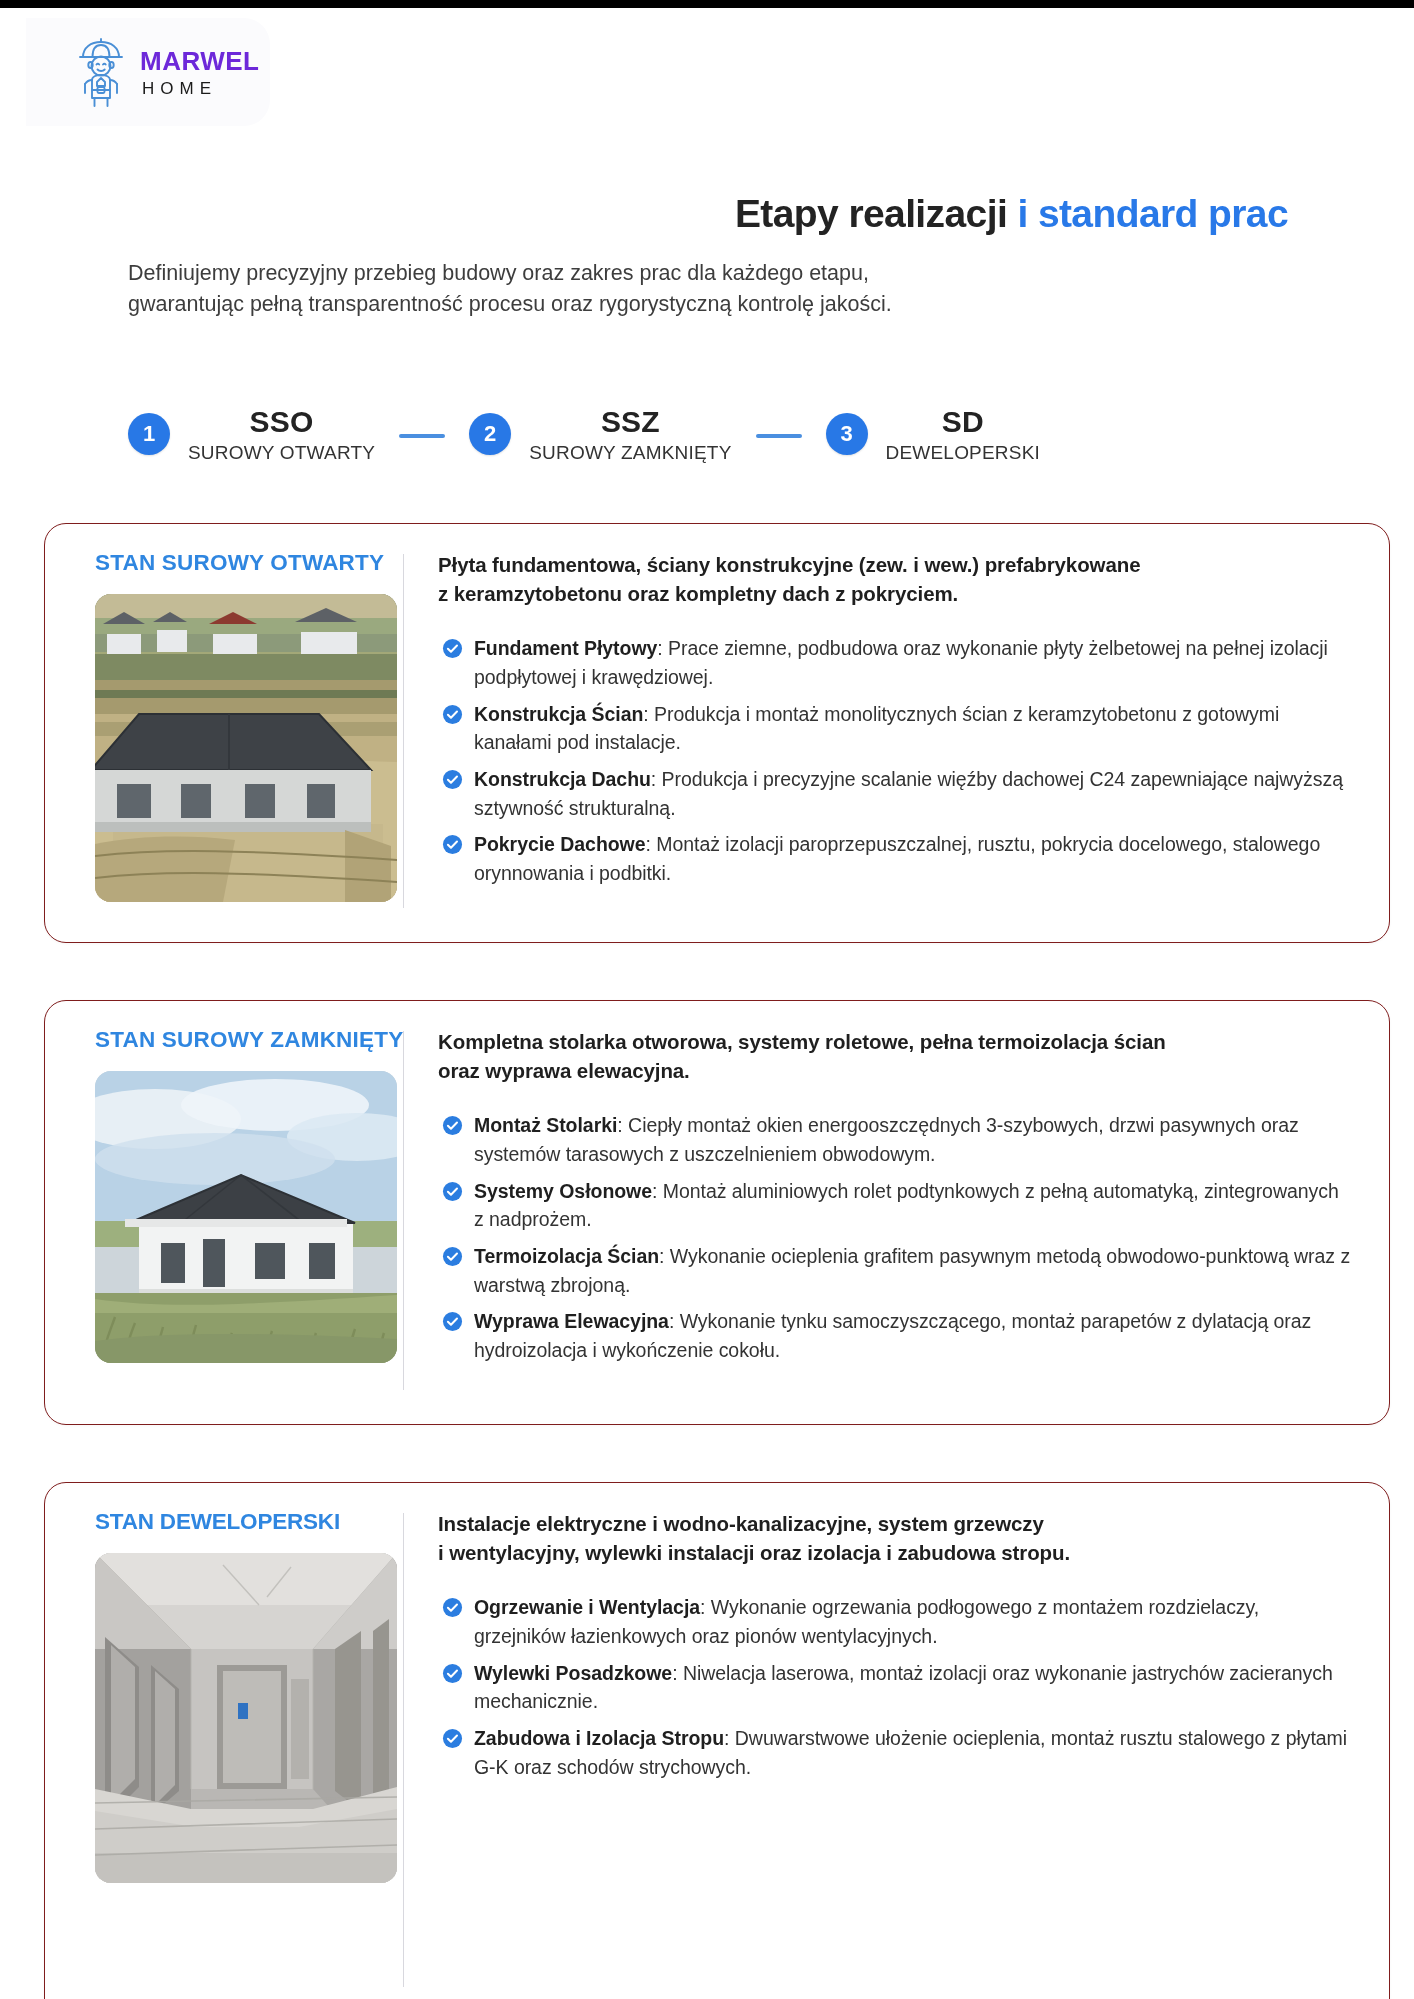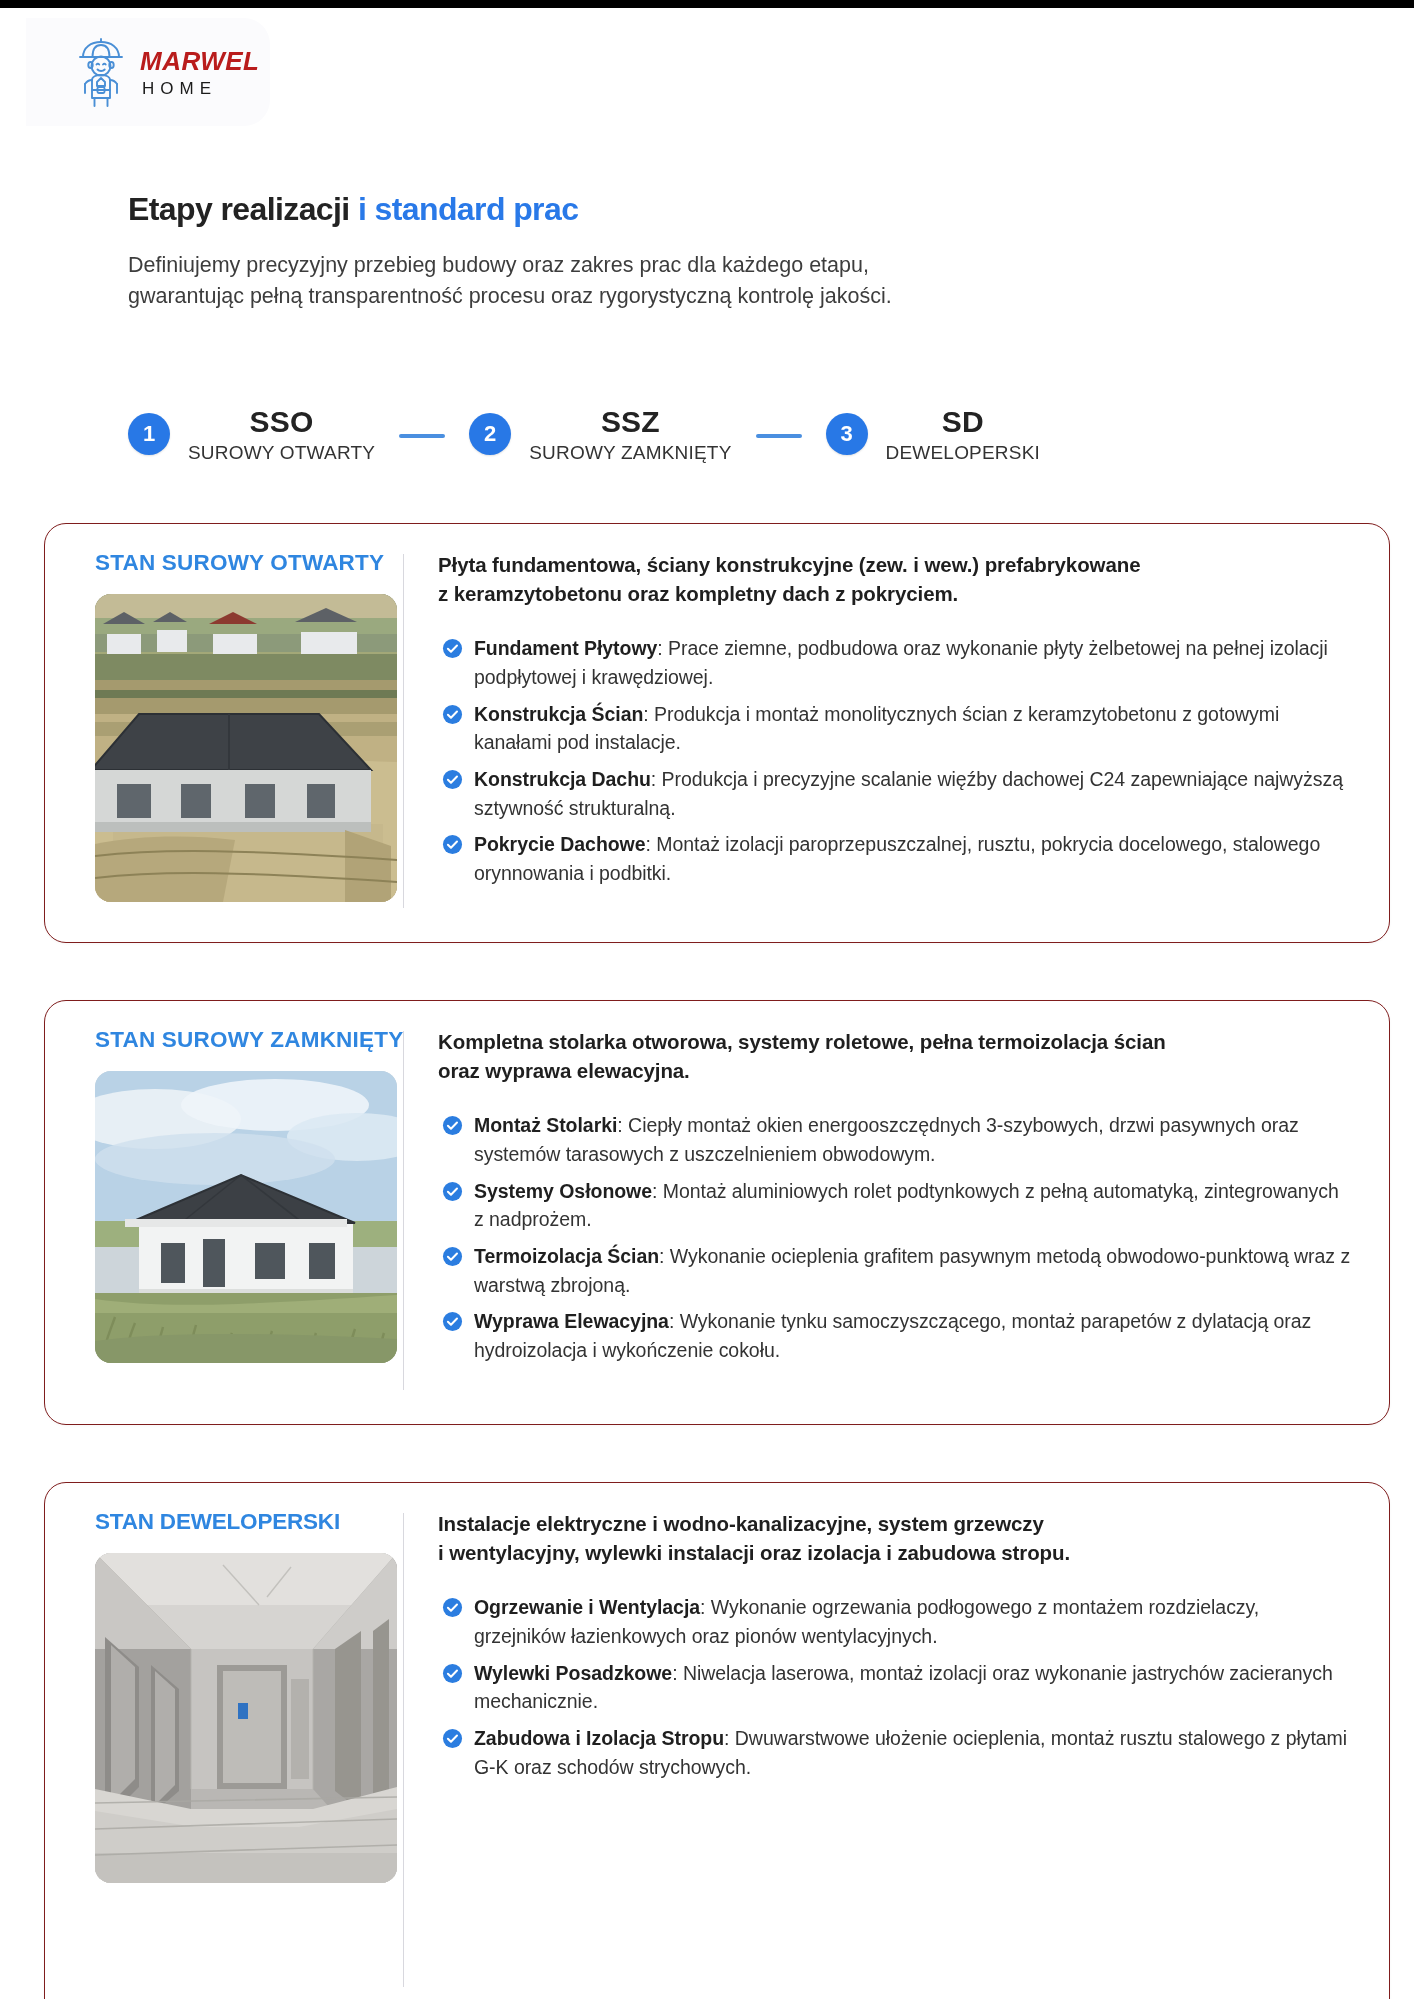--- a/index.html
+++ b/index.html
@@ -42,45 +42,45 @@
     align-items: center;
     padding-left: 46px;
     gap: 10px;
   }
   .logo-mark { width: 58px; height: 72px; flex: 0 0 auto; }
   .logo-words { display: flex; flex-direction: column; line-height: 1; }
   .logo-marwel {
     font-size: 26px;
     font-weight: 700;
     letter-spacing: 0.5px;
-    color: #b91c1c;
-    font-style: italic;
+    color: #6d28d9;
   }
   .logo-home {
     font-size: 17px;
     font-weight: 400;
     letter-spacing: 6px;
     color: #1b1b1b;
     margin-top: 6px;
     padding-left: 2px;
   }
 
   
   .heading {
     position: absolute;
     top: 192px;
     left: 128px;
     width: 1160px;
   }
   .h1 {
-    font-size: 32px;
+    font-size: 39px;
     font-weight: 700;
     letter-spacing: -0.6px;
     color: #232323;
     line-height: 1.12;
+    text-align: right;
   }
   .h1 .accent { color: #2979e8; }
 
   .sub {
     margin-top: 22px;
     font-size: 21.5px;
     line-height: 1.46;
     color: #3d3d3d;
     font-weight: 400;
   }

